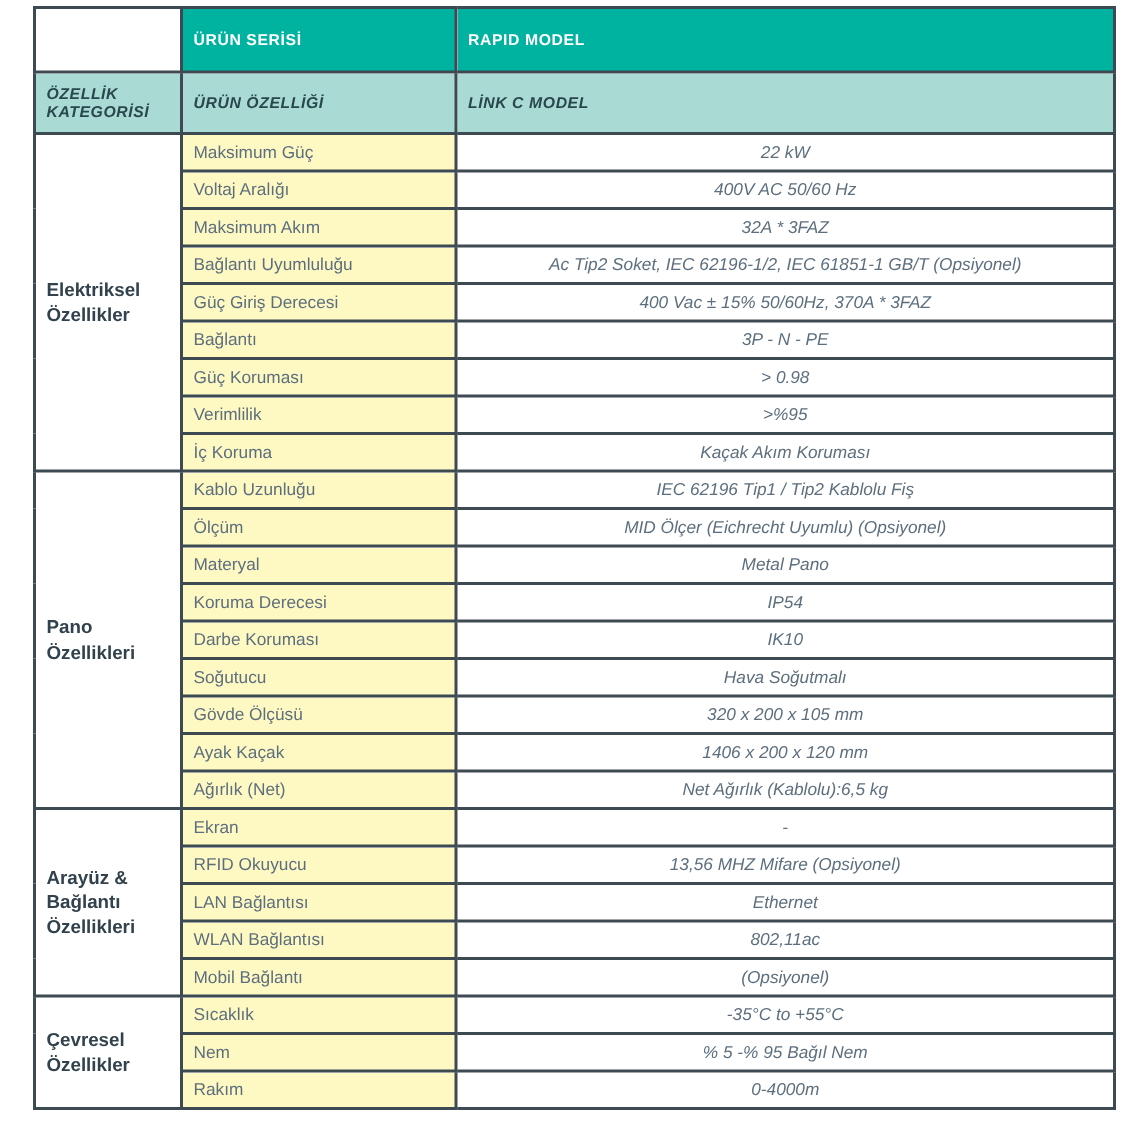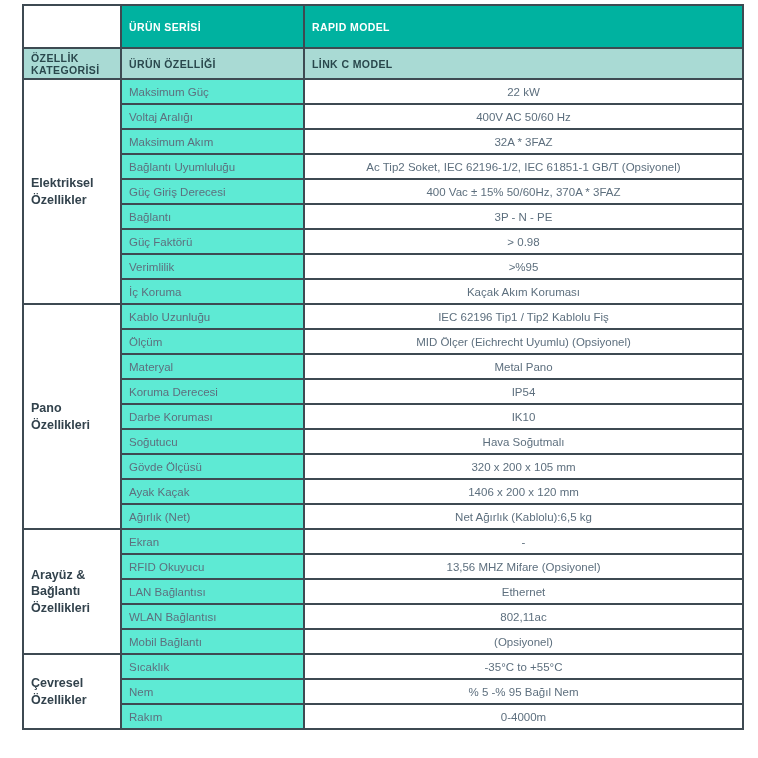--- a/index.html
+++ b/index.html
@@ -25,21 +25,21 @@
     padding: 0 7px;
     box-sizing: border-box;
     overflow: hidden;
   }
   
   td.blank {
     border: none;
     background: #ffffff;
   }
   tr.hrow1 { height: 43px; }
-  tr.hrow2 { height: 31px; }
+  tr.hrow2 { height: 41px; font-style: italic; }
   tr.drow  { height: 25px; }
 
   th.h1 {
     background: #00b2a0;
     color: #ffffff;
     font-size: 10.5px;
     font-weight: bold;
     letter-spacing: 0.4px;
     text-transform: uppercase;
   }
@@ -62,27 +62,28 @@
     text-align: left;
     vertical-align: middle;
     line-height: 1.3;
     padding-left: 8px;
     margin-left: 48px;
   }
   td.lbl {
     color: #5d6f7e;
     font-size: 11.5px;
     text-align: left;
-    background: #5eead4;
+    background: #fef9c3;
   }
   td.val {
     color: #5d6f7e;
     font-size: 11.5px;
     text-align: center;
     background: #ffffff;
+    font-style: italic;
   }
 </style>
 </head>
 <body>
 
 <div class="page">
   <table class="spec">
     <colgroup>
       <col style="width:98px">
       <col style="width:183px">
@@ -121,21 +122,21 @@
     </tr>
     <tr class="drow">
       <td class="lbl">Güç Giriş Derecesi</td>
       <td class="val">400 Vac ± 15% 50/60Hz, 370A * 3FAZ</td>
     </tr>
     <tr class="drow">
       <td class="lbl">Bağlantı</td>
       <td class="val">3P - N - PE</td>
     </tr>
     <tr class="drow">
-      <td class="lbl">Güç Faktörü</td>
+      <td class="lbl">Güç Koruması</td>
       <td class="val">&gt; 0.98</td>
     </tr>
     <tr class="drow">
       <td class="lbl">Verimlilik</td>
       <td class="val">&gt;%95</td>
     </tr>
     <tr class="drow">
       <td class="lbl">İç Koruma</td>
       <td class="val">Kaçak Akım Koruması</td>
     </tr>

